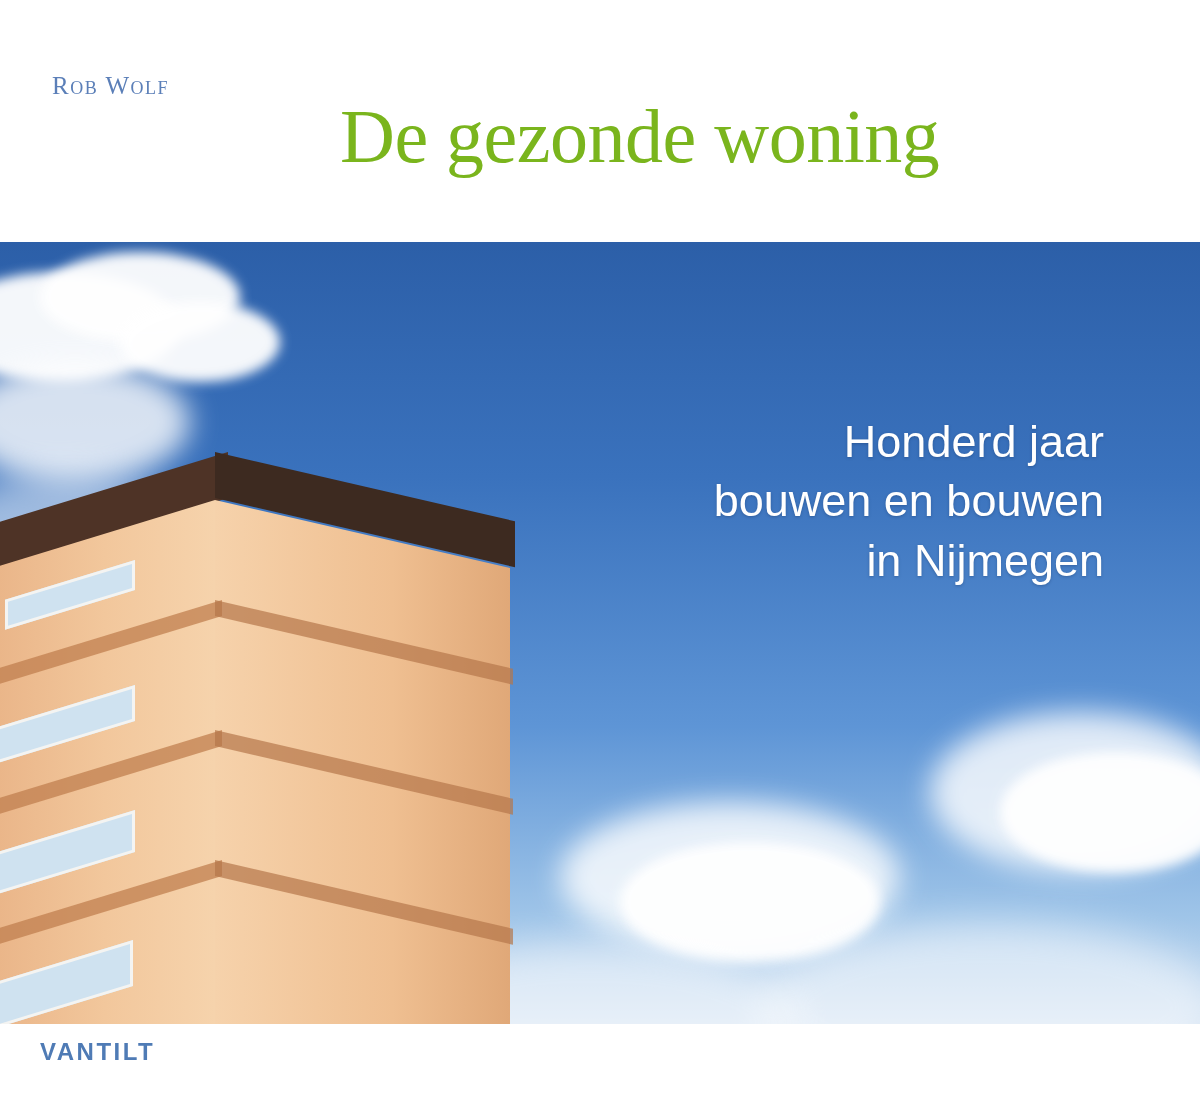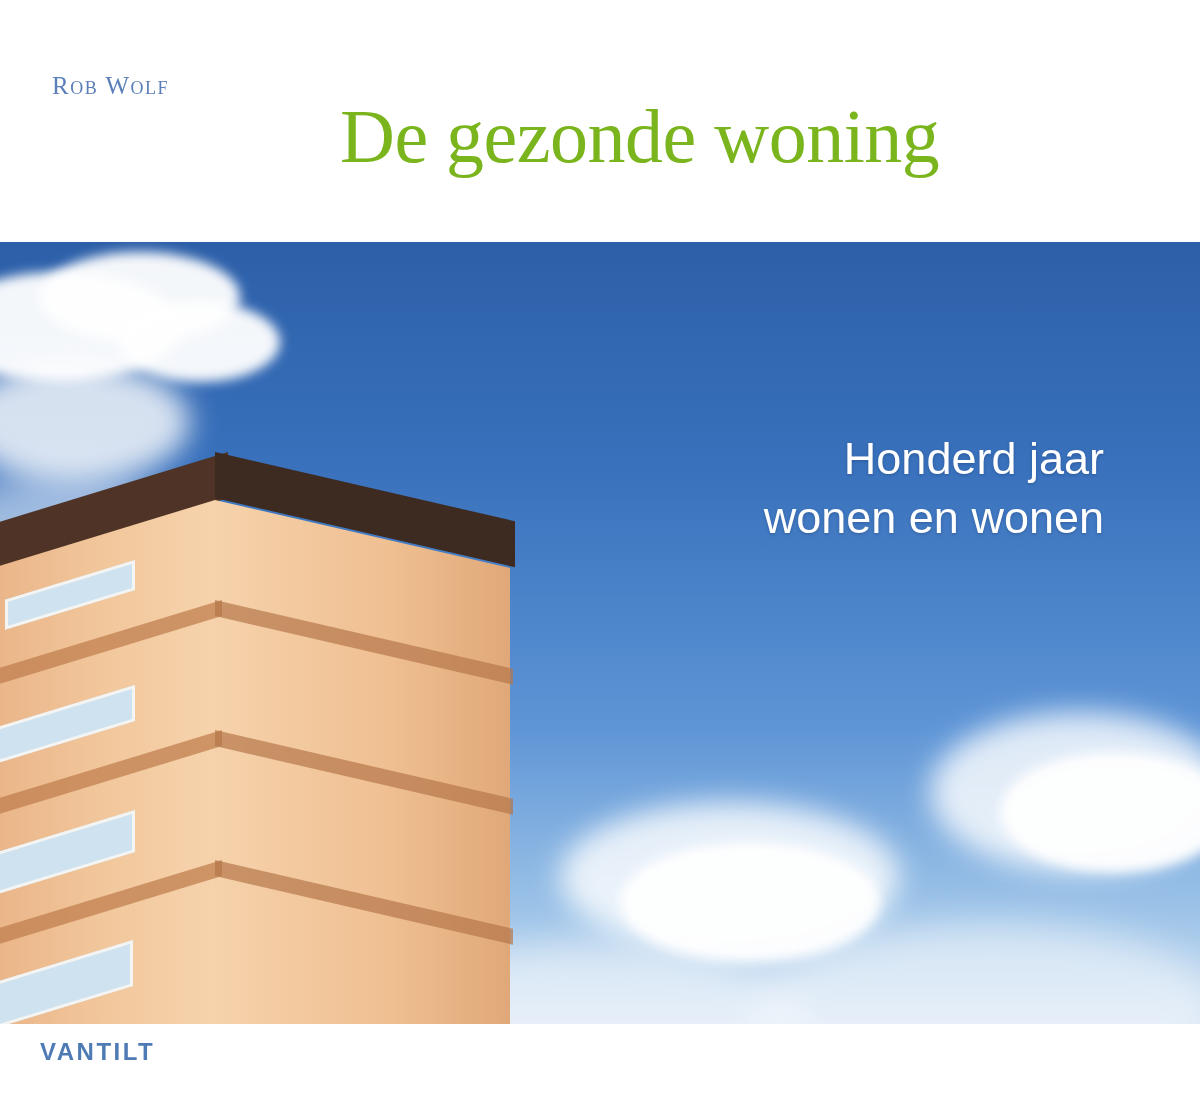--- a/index.html
+++ b/index.html
@@ -153,21 +153,20 @@
     right: 96px;
     top: 170px;
     width: 480px;
     text-align: right;
     color: #ffffff;
     font-family: "Liberation Sans", sans-serif;
     font-size: 45px;
     line-height: 1.32;
     font-weight: 400;
     text-shadow: 0 1px 3px rgba(20,45,90,.35);
-    margin-top: 17px;
   }
 
   
   .bottom-band {
     position: absolute;
     left: 0;
     top: 1024px;
     width: 1200px;
     height: 75px;
     background: #ffffff;
@@ -221,21 +220,22 @@
       <div class="band-right" style="top:510px;"></div>
 
       <div class="win left" style="left:35px; top:210px; width:130px; height:30px;"></div>
       <div class="win left" style="left:25px; top:335px; width:140px; height:36px;"></div>
       <div class="win left" style="left:15px; top:460px; width:150px; height:42px;"></div>
       <div class="win left" style="left:5px; top:590px; width:158px; height:46px;"></div>
     </div>
 
     <div class="subtitle">
       <div>Honderd jaar</div>
-      <div>wonen en wonen</div>
+      <div>bouwen en bouwen</div>
+      <div>in Nijmegen</div>
     </div>
 
   </div>
 
   <div class="bottom-band"></div>
   <div class="publisher">VANTILT</div>
 
 </div>
 
 </body></html>

